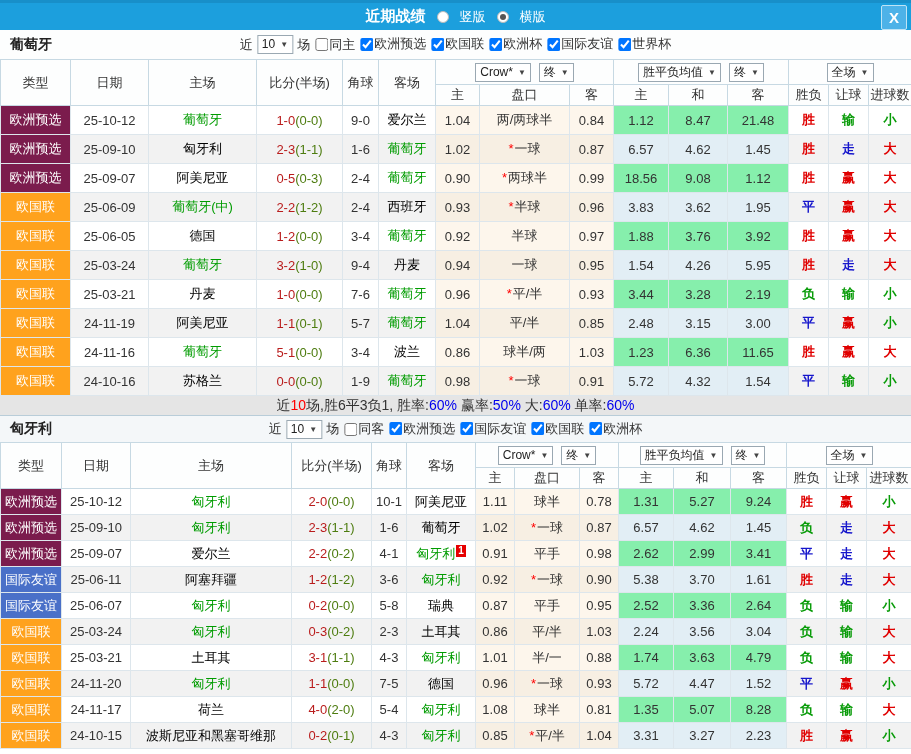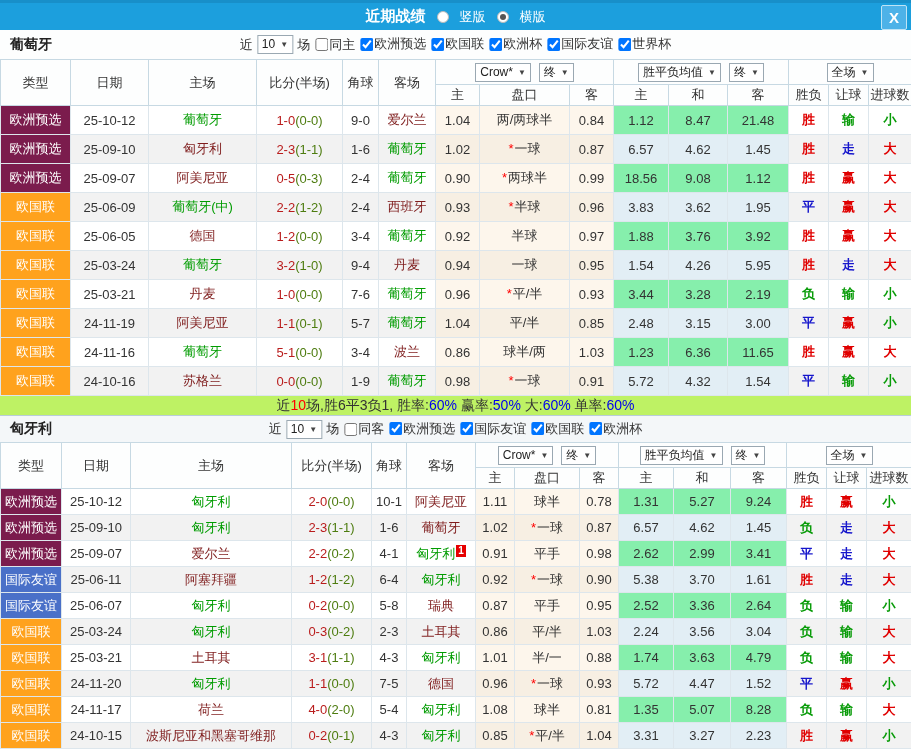--- a/index.html
+++ b/index.html
@@ -56,29 +56,29 @@
   .t-fr{background:#4a70c8 !important;}
   td.co{background:#fdf6ec;}
   tbody tr:nth-child(even) td.co{background:#f7efe3;}
   td.ca{background:#86efac;}
   tbody tr:nth-child(even) td.ca{background:#e2eef5;}
   td.cr{font-weight:bold;}
   .xr{color:#e00000;}
   .xg{color:#089b08;}
   .xb{color:#1616cc;}
   .tg{color:#009c00;}
-  .tn{color:#7f1d1d;}
+  .tn{color:#000000;}
   .ft{color:#b91c1c;}
   .ht{color:#4d7c0f;}
   .star{color:#f00;margin-right:1px;}
   .bdg{display:inline-block;background:#e60000;color:#fff;font-size:10px;font-weight:bold;
     line-height:12px;padding:0 2px;margin-left:1px;vertical-align:top;}
   
   .summary{height:19px;line-height:19px;text-align:center;font-size:14px;color:#333;
-    background:#bef264;}
+    background:#e5e5e5;}
   .summary .red{color:#f00;}
   .summary .blue{color:#0000ee;}
 </style>
 </head>
 <body>
 
 <div class="titlebar">
   <div class="title-group">
     <span class="title-text">近期战绩</span>
     <span class="radio"></span>
@@ -504,21 +504,21 @@
       <td class="ca">3.41</td>
       <td class="cr xb">平</td>
       <td class="cr xb">走</td>
       <td class="cr xr">大</td>
     </tr>
       <tr>
       <td class="ct t-fr">国际友谊</td>
       <td>25-06-11</td>
       <td><span class="tn">阿塞拜疆</span></td>
       <td><span class="ft">1-2</span><span class="ht">(1-2)</span></td>
-      <td>6-4</td>
+      <td>3-6</td>
       <td><span class="tg">匈牙利</span></td>
       <td class="co">0.92</td>
       <td class="co"><span class="star">*</span><span>一球</span></td>
       <td class="co">0.90</td>
       <td class="ca">5.38</td>
       <td class="ca">3.70</td>
       <td class="ca">1.61</td>
       <td class="cr xr">胜</td>
       <td class="cr xb">走</td>
       <td class="cr xr">大</td>

